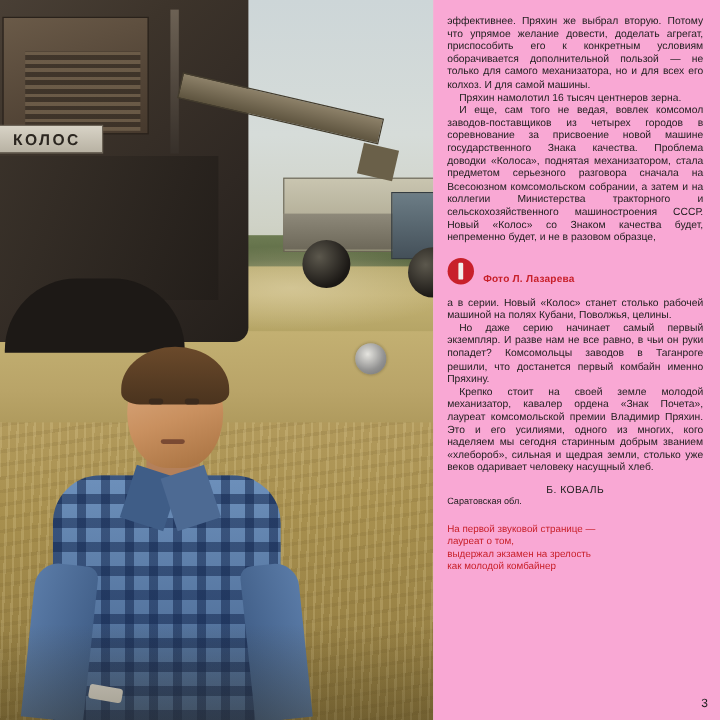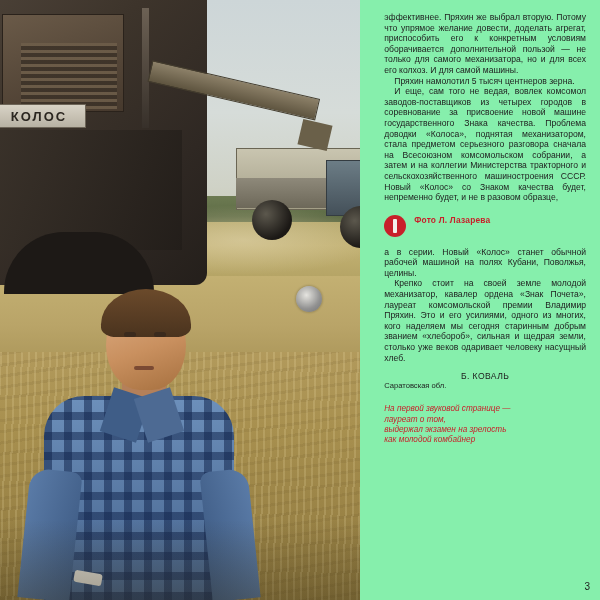--- a/index.html
+++ b/index.html
@@ -307,40 +307,40 @@
     background: #d8d6cf;
     border-radius: 3px;
     transform: rotate(10deg);
   }
 
   
   .text-col {
     position: relative;
     width: 252px;
     height: 600px;
-    background: #86efac;
-    padding: 12px 14px 0 24px;
+    background: #f9a8d4;
+    padding: 12px 14px 0 12px;
     box-sizing: border-box;
   }
   .body-text {
     font-size: 8.6px;
     line-height: 10.6px;
     color: #1d1d1d;
     text-align: justify;
     font-family: "Liberation Sans", sans-serif;
   }
   .body-text p {
     margin: 0 0 0 0;
     text-indent: 10px;
   }
   .body-text p.first { text-indent: 0; }
 
   .photo-credit-row {
     display: flex;
-    align-items: flex-start;
+    align-items: flex-end;
     margin-top: 12px;
     margin-bottom: 10px;
   }
   .red-mark {
     width: 22px; height: 22px;
     border-radius: 50%;
     background: #c8202a;
     position: relative;
     margin-right: 8px;
     flex: none;
@@ -368,21 +368,20 @@
   }
   .sig-place {
     font-size: 7.6px;
     color: #1d1d1d;
   }
   .footnote {
     margin-top: 14px;
     color: #c8202a;
     font-size: 8.2px;
     line-height: 10.4px;
-    font-style: italic;
   }
   .page-number {
     position: absolute;
     right: 10px;
     bottom: 8px;
     font-size: 10px;
     color: #1d1d1d;
   }
 </style>
 </head>
@@ -435,31 +434,32 @@
     <div class="boy-mouth"></div>
     <div class="boy-watch"></div>
 
     <div class="shadow-lower"></div>
   </div>
 
   <div class="text-col">
 
     <div class="body-text">
       <p class="first">эффективнее. Пряхин же выбрал вторую. Потому что упрямое желание довести, доделать агрегат, приспособить его к конкретным условиям оборачивается дополнительной пользой — не только для самого механизатора, но и для всех его колхоз. И для самой машины.</p>
-      <p>Пряхин намолотил 5 тысяч центнеров зерна.</p>
+      <p>Пряхин намолотил 16 тысяч центнеров зерна.</p>
       <p>И еще, сам того не ведая, вовлек комсомол заводов-поставщиков из четырех городов в соревнование за присвоение новой машине государственного Знака качества. Проблема доводки «Колоса», поднятая механизатором, стала предметом серьезного разговора сначала на Всесоюзном комсомольском собрании, а затем и на коллегии Министерства тракторного и сельскохозяйственного машиностроения СССР. Новый «Колос» со Знаком качества будет, непременно будет, и не в разовом образце,</p>
     </div>
 
     <div class="photo-credit-row">
       <div class="red-mark"></div>
       <div class="photo-credit">Фото Л. Лазарева</div>
     </div>
 
     <div class="body-text">
-      <p class="first">а в серии. Новый «Колос» станет обычной рабочей машиной на полях Кубани, Поволжья, целины.</p>
+      <p class="first">а в серии. Новый «Колос» станет столько рабочей машиной на полях Кубани, Поволжья, целины.</p>
+      <p>Но даже серию начинает самый первый экземпляр. И разве нам не все равно, в чьи он руки попадет? Комсомольцы заводов в Таганроге решили, что достанется первый комбайн именно Пряхину.</p>
       <p>Крепко стоит на своей земле молодой механизатор, кавалер ордена «Знак Почета», лауреат комсомольской премии Владимир Пряхин. Это и его усилиями, одного из многих, кого наделяем мы сегодня старинным добрым званием «хлебороб», сильная и щедрая земли, столько уже веков одаривает человеку насущный хлеб.</p>
     </div>
 
     <div class="sig-name">Б. КОВАЛЬ</div>
     <div class="sig-place">Саратовская обл.</div>
 
     <div class="footnote">
       <div>На первой звуковой странице —</div>
       <div>лауреат о том,</div>
       <div>выдержал экзамен на зрелость</div>

